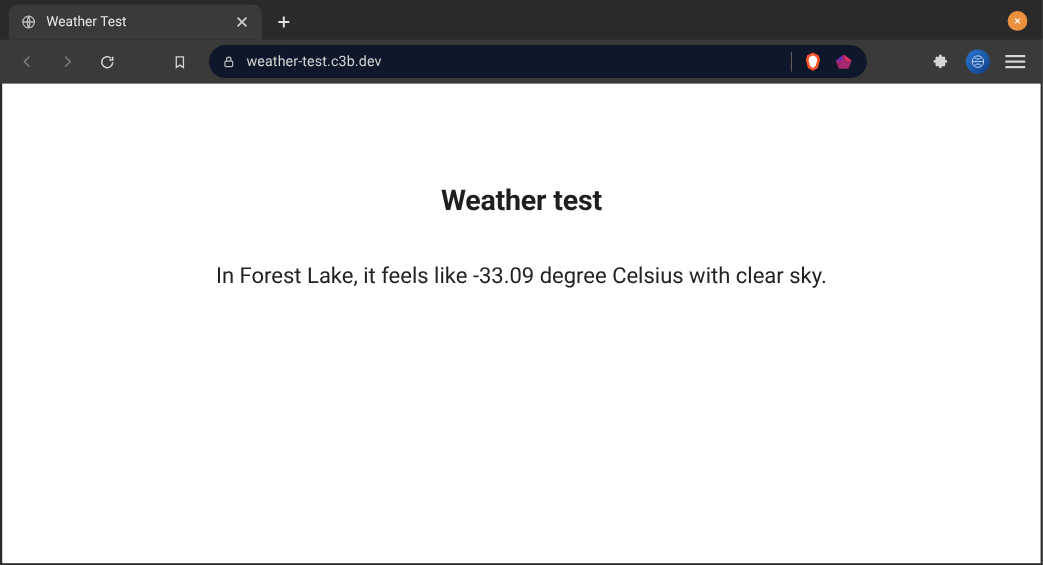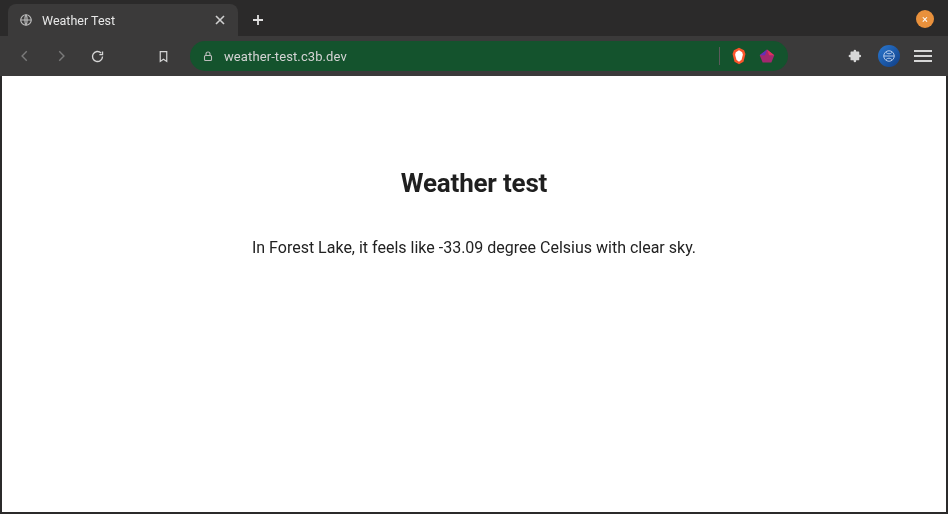--- a/index.html
+++ b/index.html
@@ -86,21 +86,21 @@
       display: inline-flex;
       align-items: center; justify-content: center;
       color: #d6d6d6;
       border-radius: 4px;
     }
     .tool-btn.dim { color: #7a7a7a; }
     .spacer-sm { width: 24px; }
     .addrbar {
       flex: 1;
       height: 30px;
-      background: #14532d;
+      background: #0f172a;
       border-radius: 15px;
       display: flex;
       align-items: center;
       padding: 0 12px;
       gap: 10px;
       color: #d4d4d4;
       font-size: 13px;
       margin: 0 6px;
     }
     .addrbar .lock { color: #bdbdbd; display: inline-flex; }
@@ -141,21 +141,21 @@
       text-align: center;
       color: #1f1f1f;
     }
     .page h1 {
       font-size: 26px;
       font-weight: 700;
       margin-bottom: 40px;
       letter-spacing: -0.2px;
     }
     .page p {
-      font-size: 16px;
+      font-size: 20px;
       color: #222;
     }
     svg { display: block; }
   </style>
 </head>
 <body>
 
 <div class="window-close">
   <span>×</span>
 </div>

